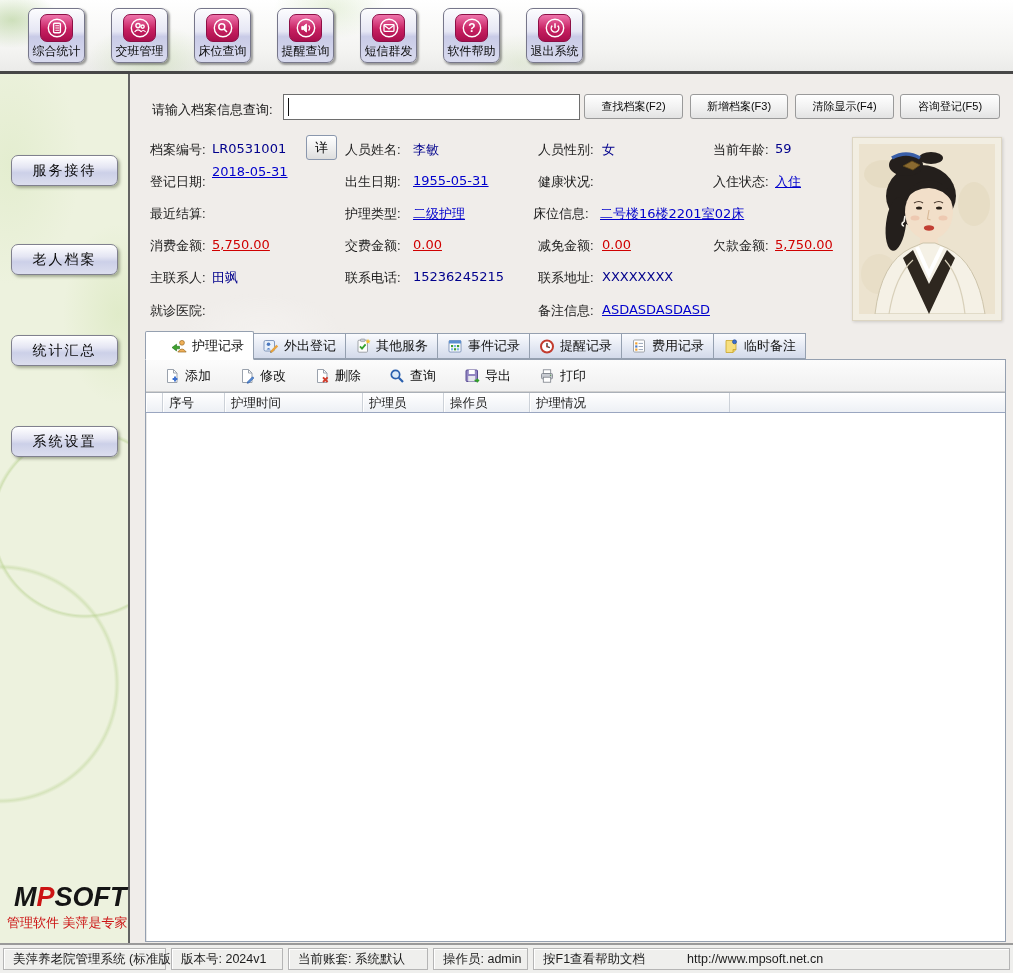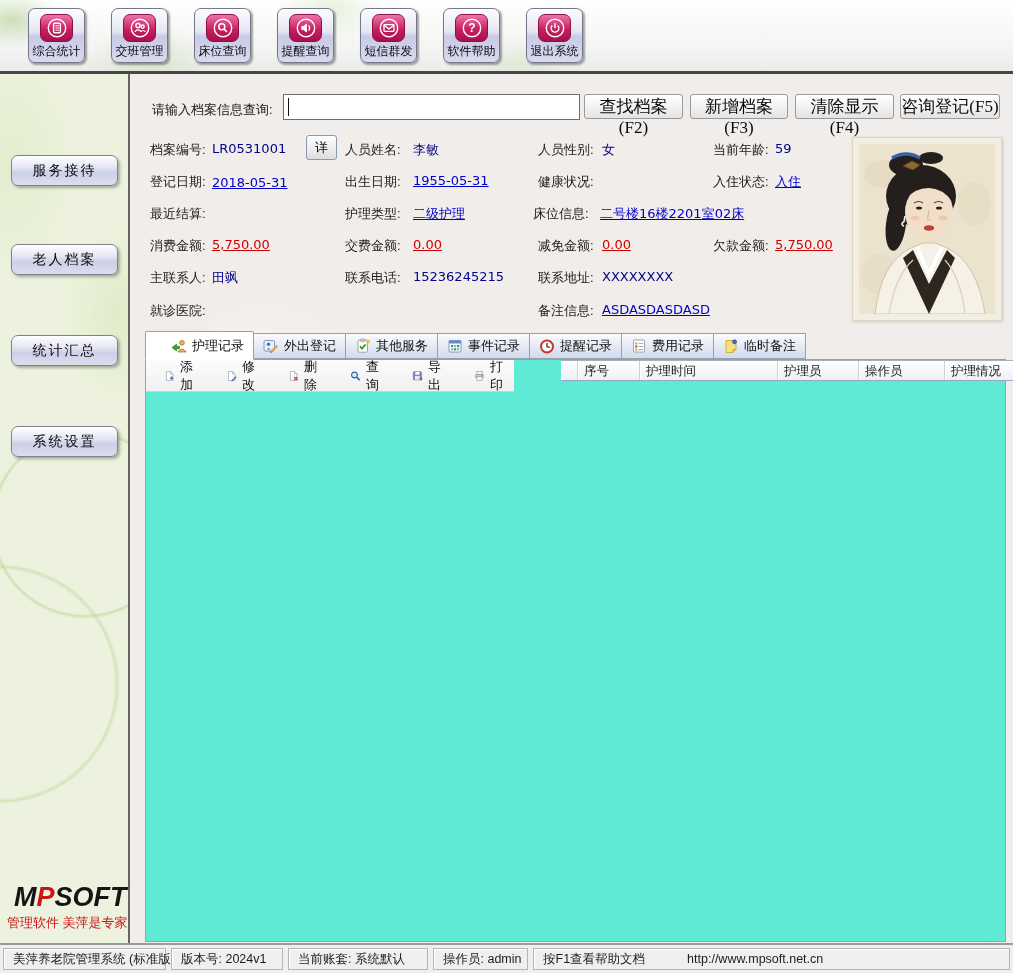--- a/index.html
+++ b/index.html
@@ -71,21 +71,21 @@
       radial-gradient(ellipse 100px 60px at 45% 85%, rgba(222,218,210,.5), transparent 70%);
   }
   .abs{ position:absolute; }
   
   #search-label{ left:22px; top:27px; font-size:13px; }
   #search-input{ left:153px; top:20px; width:297px; height:26px; border:1px solid #6e6e6e; background:#fff; font-size:13px; padding:0 4px; font-family:inherit; }
   .caret{ left:158px; top:24px; width:1px; height:18px; background:#111; }
   .srch-btn{
     top:20px; height:25px; border:1px solid #9a9a9a; border-radius:3px;
     background:linear-gradient(180deg,#ffffff,#f1f1f1 55%,#e3e3e3);
-    font-size:17px; color:#0a0a0a; cursor:pointer; font-family:Liberation Serif, serif;
+    font-size:11px; color:#0a0a0a; cursor:pointer; font-family:Liberation Sans, sans-serif;
   }
   
   .fl{ font-size:13px; color:#1c1c1c; white-space:nowrap; }
   .fv{ font-size:13px; color:#00008c; white-space:nowrap; font-family:"DejaVu Sans","Liberation Sans",sans-serif; }
   .fv.lnk{ color:#0000cc; text-decoration:underline; cursor:pointer; }
   .fv.money{ color:#d00000; text-decoration:underline; }
   #detail-btn{
     left:176px; top:61px; width:31px; height:25px; border:1px solid #8a97ad; border-radius:3px;
     background:linear-gradient(180deg,#ffffff,#ececec 60%,#dedede);
     font-size:13px; cursor:pointer; font-family:inherit; color:#0a0a0a;
@@ -102,21 +102,21 @@
   .tab{
     height:26px; display:flex; align-items:center; gap:5px; padding:0 9px;
     border:1px solid #95a0b0; border-left-width:0; font-size:13px; cursor:pointer;
     background:linear-gradient(180deg,#fafbfe,#e2e7f2 60%,#d3daea); color:#111;
   }
   .tab:first-child{ border-left-width:1px; }
   .tab.active{
     height:29px; background:#fff; border-bottom:1px solid #fff; margin-bottom:-1px;
     border-left-width:1px; border-top-left-radius:2px; border-top-right-radius:2px;padding-left:25px;
   }
-  #gridbox{ flex:1; border:1px solid #95a0b0; display:flex; flex-direction:row; background:#5eead4;gap:47px; }
+  #gridbox{ flex:1; border:1px solid #95a0b0; display:flex; flex-direction:column; background:#404040; }
   #grid-toolbar{
     height:32px; background:linear-gradient(180deg,#fcfcfc,#f0f0f0);
     border-bottom:1px solid #d0d0d0; display:flex; align-items:center; padding-left:12px; gap:16px;
   }
   .act{ display:flex; align-items:center; gap:5px; font-size:13px; padding:3px 6px; cursor:pointer; color:#111; }
   #grid-header{
     height:21px; display:flex;
     background:linear-gradient(180deg,#ffffff,#edf0f5);
     border-top:1px solid #aab0b8; border-bottom:1px solid #9aa6c0;
     font-size:12.5px; color:#222;
@@ -240,21 +240,21 @@
   <span class="abs fv" style="left:82px;top:67px">LR0531001</span>
   <button class="abs" id="detail-btn">详</button>
   <span class="abs fl" style="left:215px;top:67px">人员姓名:</span>
   <span class="abs fv" style="left:283px;top:67px">李敏</span>
   <span class="abs fl" style="left:408px;top:67px">人员性别:</span>
   <span class="abs fv" style="left:472px;top:67px">女</span>
   <span class="abs fl" style="left:583px;top:67px">当前年龄:</span>
   <span class="abs fv" style="left:645px;top:67px">59</span>
 
   <span class="abs fl" style="left:20px;top:99px">登记日期:</span>
-  <span class="abs fv lnk" style="left:82px;top:101px">2018-05-31</span>
+  <span class="abs fv lnk" style="left:82px;top:90px">2018-05-31</span>
   <span class="abs fl" style="left:215px;top:99px">出生日期:</span>
   <span class="abs fv lnk" style="left:283px;top:99px">1955-05-31</span>
   <span class="abs fl" style="left:408px;top:99px">健康状况:</span>
   <span class="abs fv" style="left:472px;top:99px"></span>
   <span class="abs fl" style="left:583px;top:99px">入住状态:</span>
   <span class="abs fv lnk" style="left:645px;top:99px">入住</span>
 
   <span class="abs fl" style="left:20px;top:131px">最近结算:</span>
   <span class="abs fv" style="left:82px;top:131px"></span>
   <span class="abs fl" style="left:215px;top:131px">护理类型:</span>

